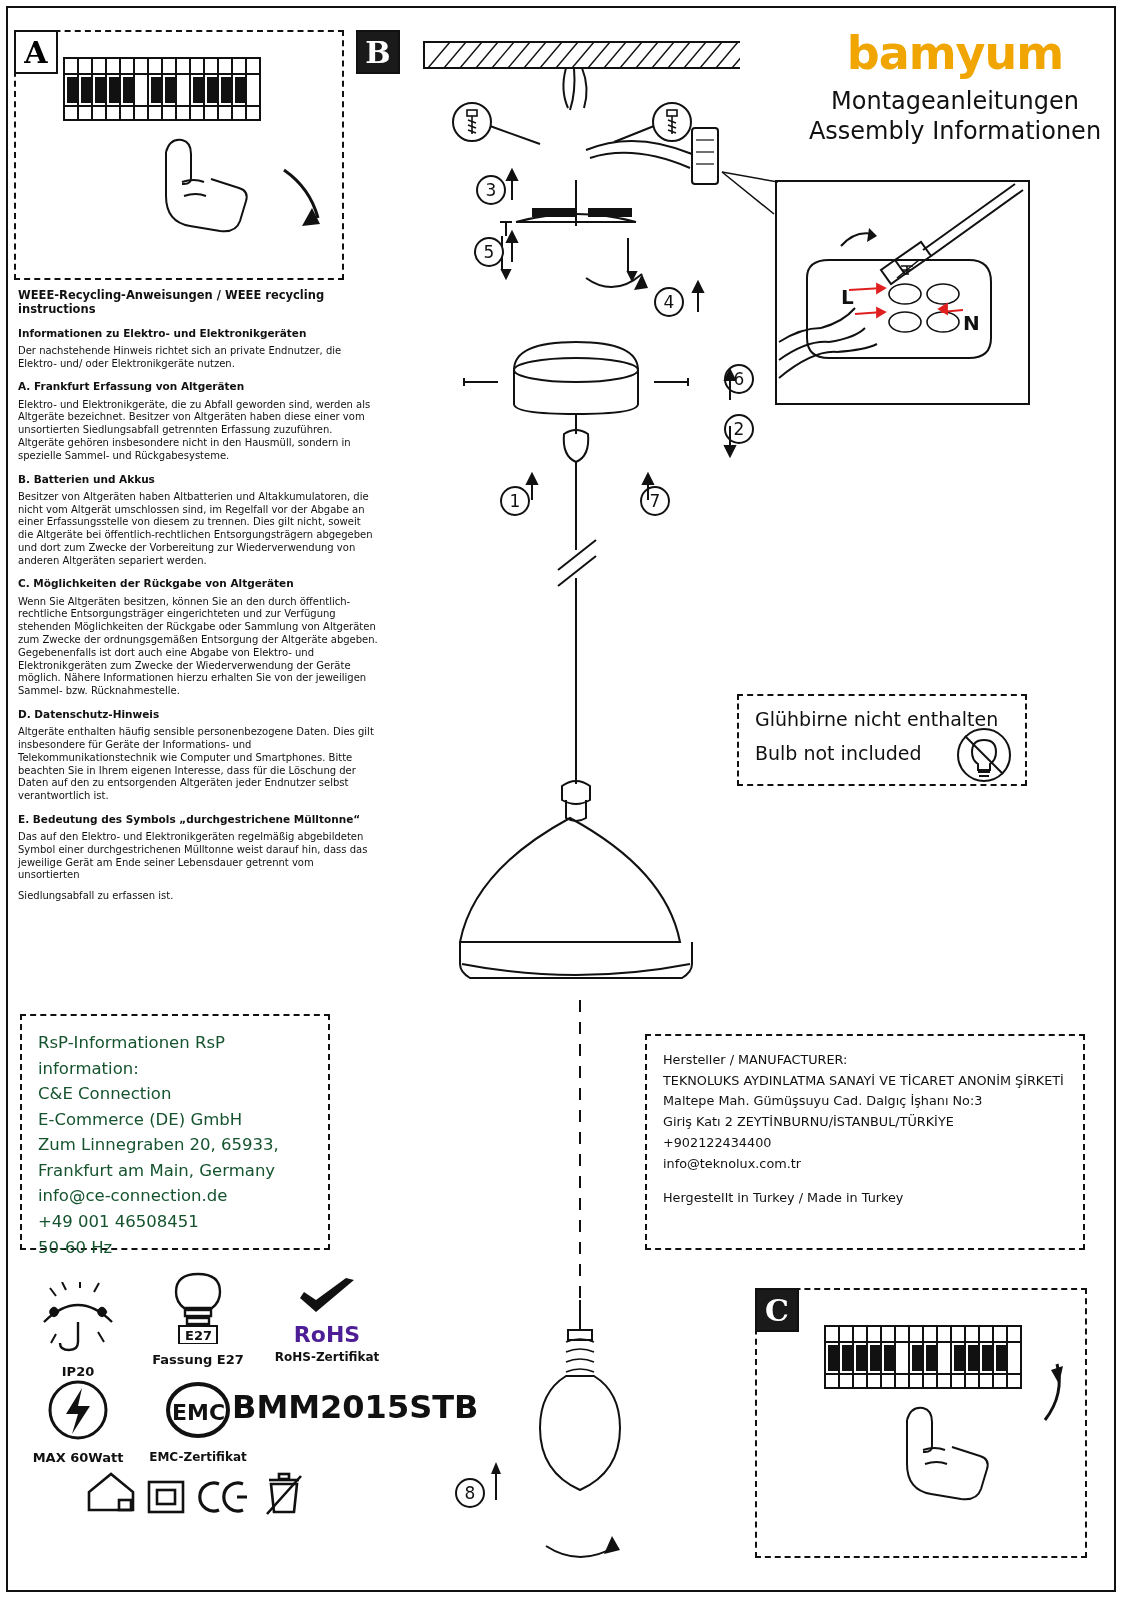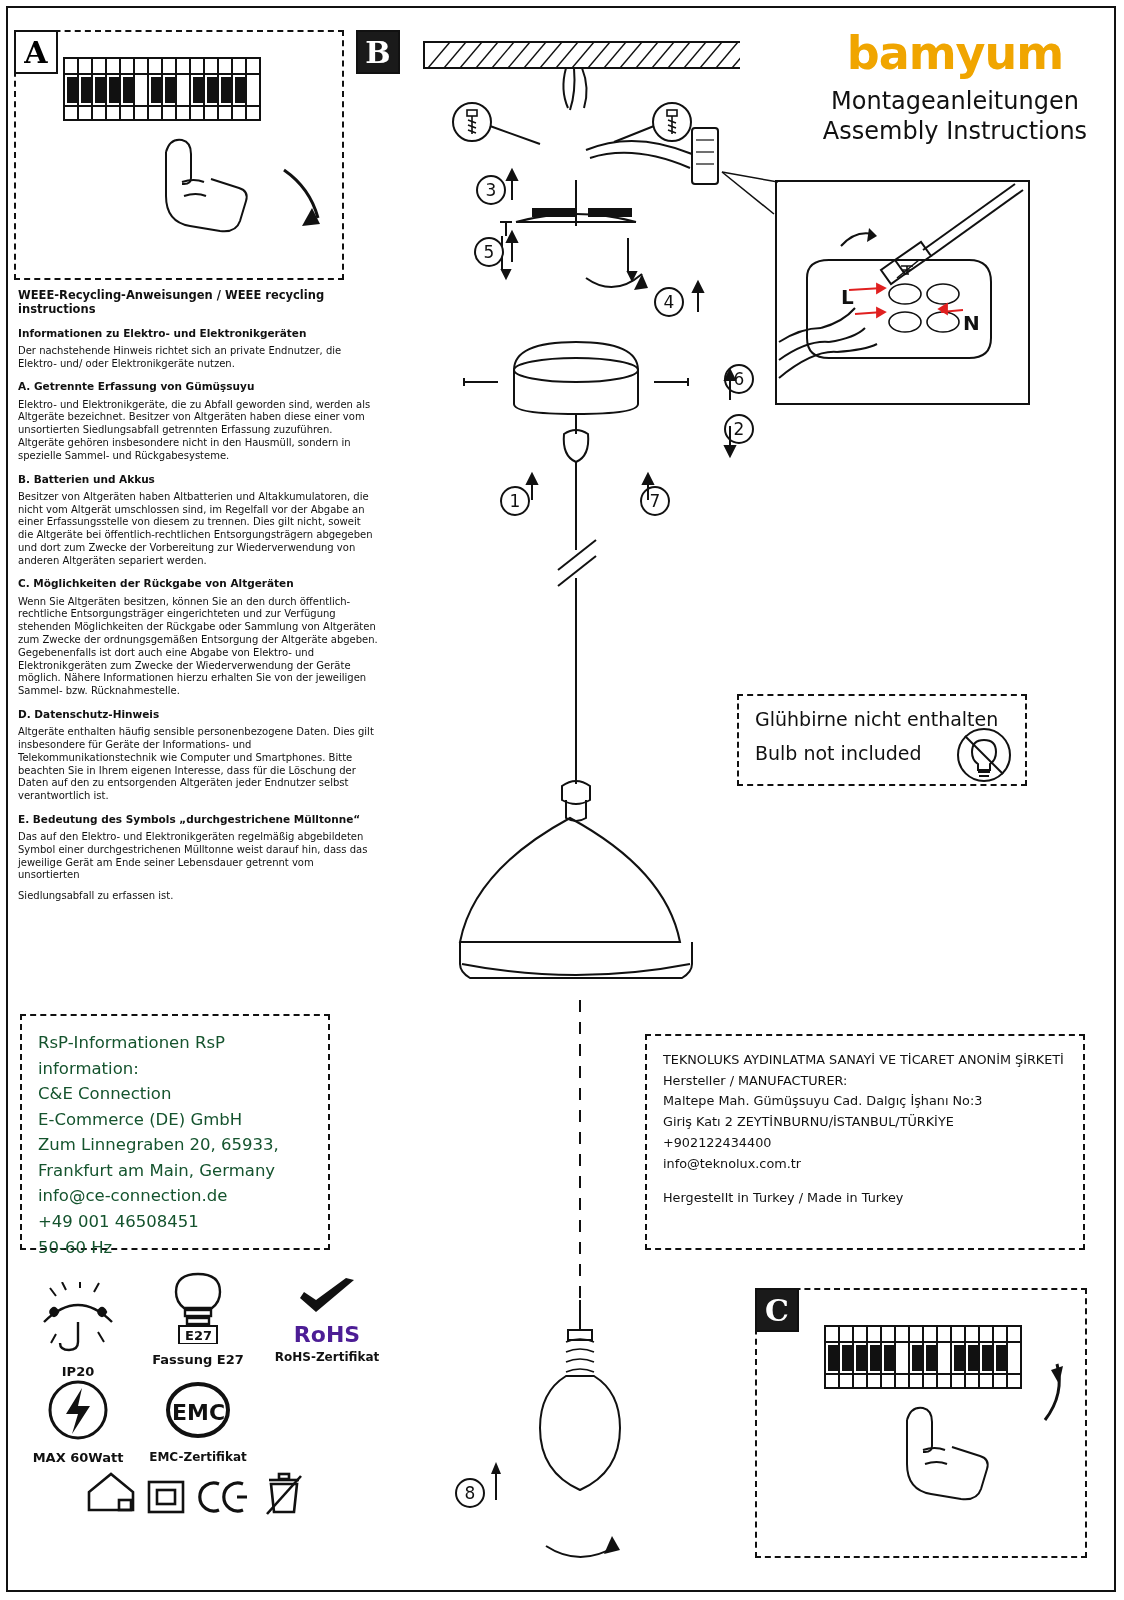--- a/index.html
+++ b/index.html
@@ -107,21 +107,21 @@
       </g>
     </svg>
   </div>
   <div class="lbl-box" id="panelAlabel">A</div>
 
   <div id="weee">
     <div class="h">WEEE-Recycling-Anweisungen / WEEE recycling instructions</div>
     <div class="sh">Informationen zu Elektro- und Elektronikgeräten</div>
     <p>Der nachstehende Hinweis richtet sich an private Endnutzer, die Elektro- und/ oder Elektronikgeräte nutzen.</p>
 
-    <div class="sh">A. Getrennte Erfassung von Gümüşsuyu</div>
+    <div class="sh">A. Frankfurt Erfassung von Altgeräten</div>
     <p>Elektro- und Elektronikgeräte, die zu Abfall geworden sind, werden als Altgeräte bezeichnet. Besitzer von Altgeräten haben diese einer vom unsortierten Siedlungsabfall getrennten Erfassung zuzuführen. Altgeräte gehören insbesondere nicht in den Hausmüll, sondern in spezielle Sammel- und Rückgabesysteme.</p>
 
     <div class="sh">B. Batterien und Akkus</div>
     <p>Besitzer von Altgeräten haben Altbatterien und Altakkumulatoren, die nicht vom Altgerät umschlossen sind, im Regelfall vor der Abgabe an einer Erfassungsstelle von diesem zu trennen. Dies gilt nicht, soweit die Altgeräte bei öffentlich-rechtlichen Entsorgungsträgern abgegeben und dort zum Zwecke der Vorbereitung zur Wiederverwendung von anderen Altgeräten separiert werden.</p>
 
     <div class="sh">C. Möglichkeiten der Rückgabe von Altgeräten</div>
     <p>Wenn Sie Altgeräten besitzen, können Sie an den durch öffentlich-rechtliche Entsorgungsträger eingerichteten und zur Verfügung stehenden Möglichkeiten der Rückgabe oder Sammlung von Altgeräten zum Zwecke der ordnungsgemäßen Entsorgung der Altgeräte abgeben. Gegebenenfalls ist dort auch eine Abgabe von Elektro- und Elektronikgeräten zum Zwecke der Wiederverwendung der Geräte möglich. Nähere Informationen hierzu erhalten Sie von der jeweiligen Sammel- bzw. Rücknahmestelle.</p>
 
     <div class="sh">D. Datenschutz-Hinweis</div>
     <p>Altgeräte enthalten häufig sensible personenbezogene Daten. Dies gilt insbesondere für Geräte der Informations- und Telekommunikationstechnik wie Computer und Smartphones. Bitte beachten Sie in Ihrem eigenen Interesse, dass für die Löschung der Daten auf den zu entsorgenden Altgeräten jeder Endnutzer selbst verantwortlich ist.</p>
@@ -137,34 +137,34 @@
     <div class="ln">C&amp;E Connection</div>
     <div class="ln">E-Commerce (DE) GmbH</div>
     <div class="ln">Zum Linnegraben 20, 65933,</div>
     <div class="ln">Frankfurt am Main, Germany</div>
     <div class="ln">info@ce-connection.de</div>
     <div class="ln">+49 001 46508451</div>
     <div class="ln">50-60 Hz</div>
   </div>
 
   <div class="abs dash" id="manu">
+    <div class="ln">Hersteller / MANUFACTURER:</div>
     <div class="ln">TEKNOLUKS AYDINLATMA SANAYİ VE TİCARET ANONİM ŞİRKETİ</div>
-    <div class="ln">Hersteller / MANUFACTURER:</div>
     <div class="ln">Maltepe Mah. Gümüşsuyu Cad. Dalgıç İşhanı No:3</div>
     <div class="ln">Giriş Katı 2 ZEYTİNBURNU/İSTANBUL/TÜRKİYE</div>
     <div class="ln">+902122434400</div>
     <div class="ln">info@teknolux.com.tr</div>
     <div class="gap"></div>
     <div class="ln">Hergestellt in Turkey / Made in Turkey</div>
   </div>
 
   <div id="logo">
     <div class="brand">bamyum</div>
     <div class="l1">Montageanleitungen</div>
-    <div class="l2">Assembly Instructions</div>
+    <div class="l2">Assembly Informationen</div>
   </div>
 
   <div class="lbl-box dark" style="left:356px;top:30px;">B</div>
 
   <svg class="abs" style="left:410px;top:30px;" width="330" height="1020" viewBox="0 0 330 1020">
     <g fill="none" stroke="#111" stroke-width="2">
 
       <rect x="14" y="12" width="346" height="26"></rect>
       <g stroke-width="1.4">
         <line x1="18" y1="38" x2="40" y2="12"></line>
@@ -490,13 +490,14 @@
 
           <path d="M188 18 l26 0 l-3 28 l-20 0 z"></path>
           <line x1="186" y1="14" x2="216" y2="14"></line>
           <rect x="196" y="8" width="10" height="5"></rect>
           <line x1="184" y1="48" x2="218" y2="10"></line>
         </g>
       </svg>
     </div>
   </div>
 
+  <div id="model">BMM2015STB</div>
 </div>
 
 </body></html>

